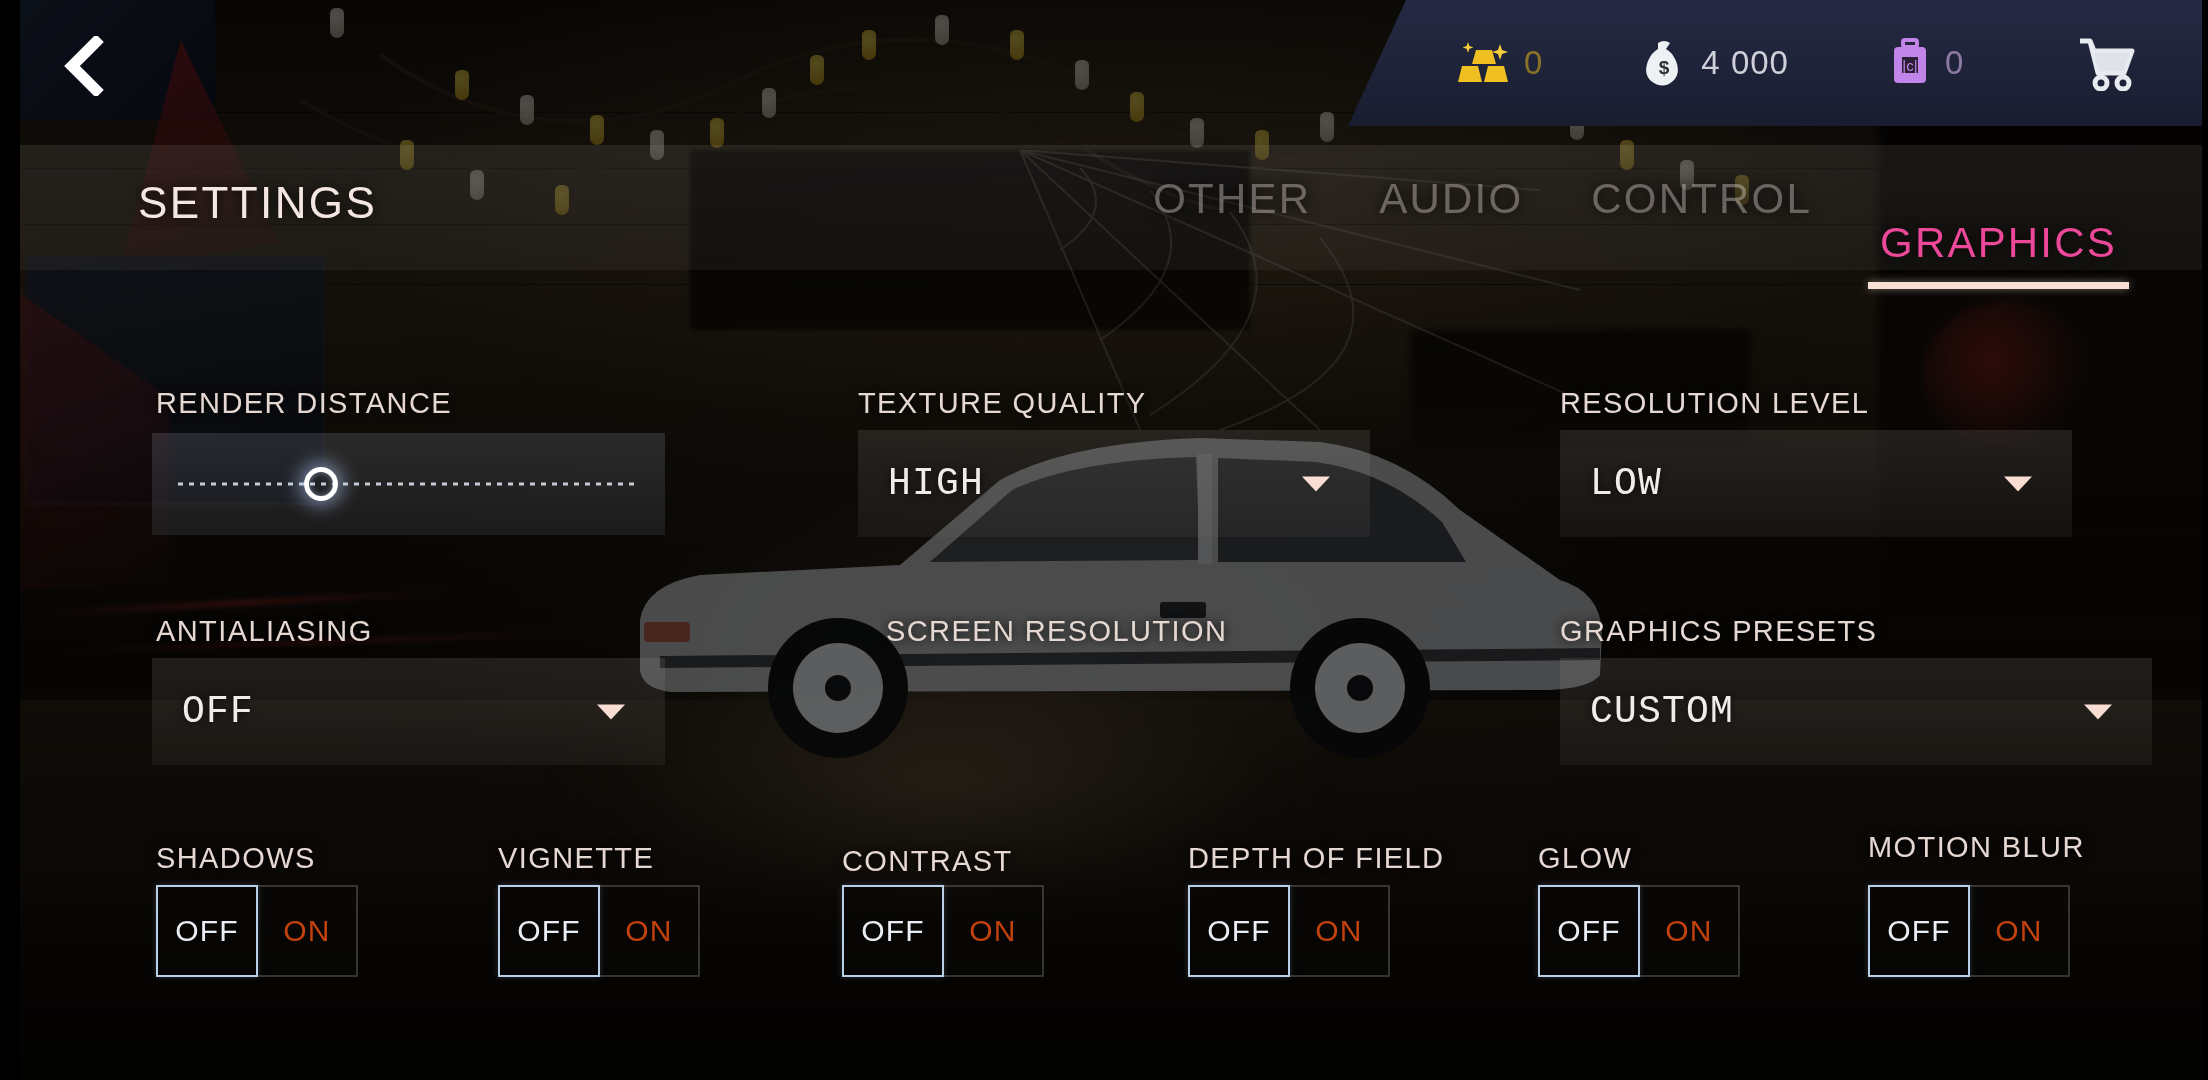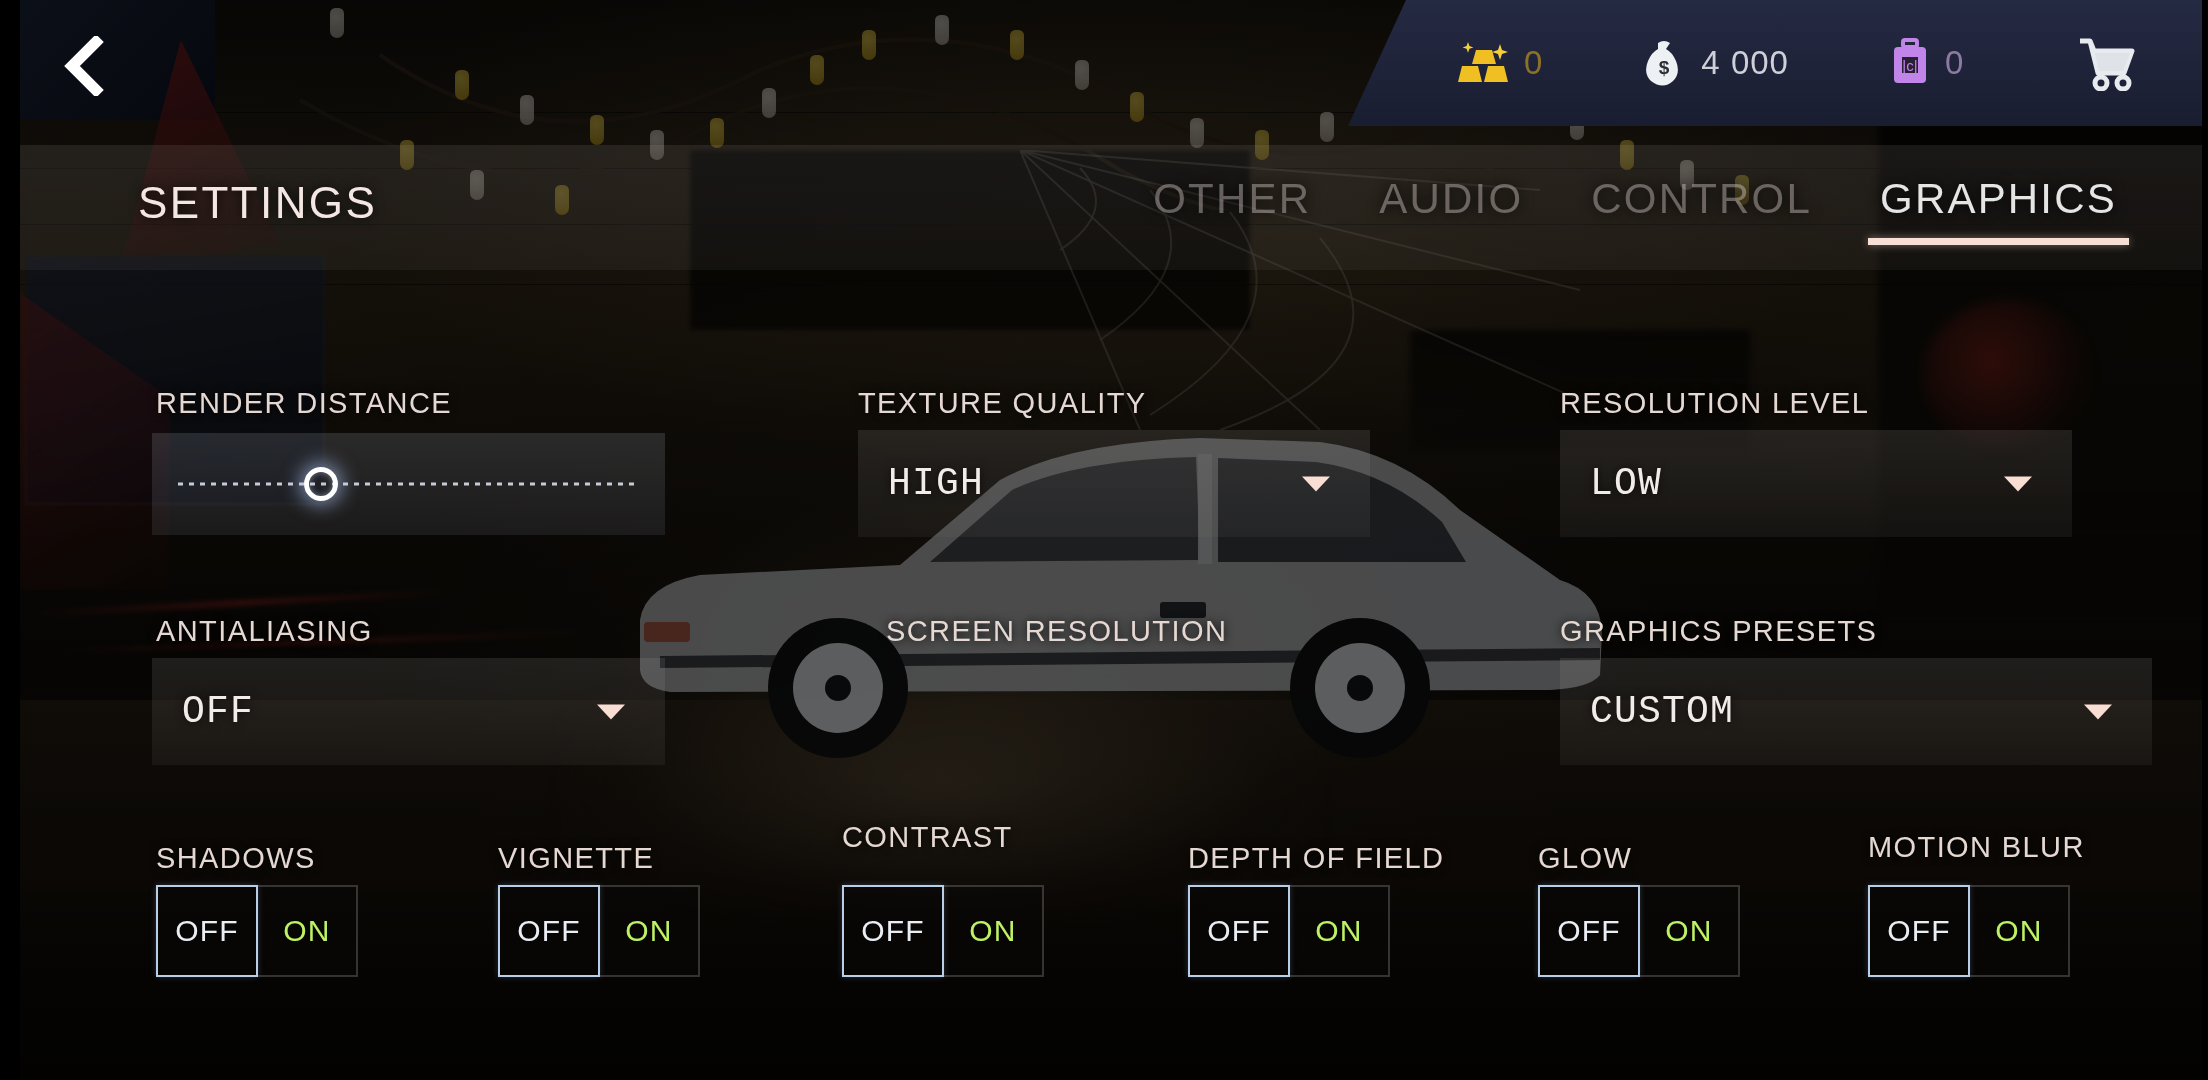--- a/index.html
+++ b/index.html
@@ -183,21 +183,21 @@
     display:flex; align-items:flex-start; gap:68px;
   }
   .tab {
     position:relative;
     font-size:42px; letter-spacing:2.2px;
     color:rgba(228,216,212,0.40);
     text-shadow:0 0 14px rgba(0,0,0,0.9);
     padding-bottom:40px;
     cursor:pointer;
   }
-  .tab.active { color:#e5e5e5; }
+  .tab.active { color:#ec4899;margin-top:44px; }
   .tab.active::after {
     content:""; position:absolute;
     left:-12px; right:-12px; bottom:18px; height:7px;
     background:#f7dfd6;
     box-shadow:0 0 8px rgba(247,223,214,0.45);
   }
 
   
   #content { position:absolute; left:0; right:0; top:330px; bottom:0; }
 
@@ -256,21 +256,21 @@
 
   
   .toggle {
     position:absolute;
     display:flex;
   }
   .toggle-opt {
     width:102px; height:92px;
     display:flex; align-items:center; justify-content:center;
     font-size:30px; letter-spacing:1.2px;
-    color:#bef264;
+    color:#c2410c;
     border:2px solid rgba(190,186,182,0.26);
     background:rgba(10,9,8,0.34);
     cursor:pointer;
   }
   .toggle-opt + .toggle-opt { margin-left:-2px; }
   .toggle-opt.selected {
     border-color:#b9cfe8;
     color:#e9eef5;
     box-shadow:0 0 6px rgba(150,185,225,0.25);
     z-index:2;
@@ -481,21 +481,21 @@
         <div class="toggle-opt selected">OFF</div>
         <div class="toggle-opt">ON</div>
       </div>
 
       <div class="label" style="left:478px; top:512px;">VIGNETTE</div>
       <div class="toggle" style="left:478px; top:555px;">
         <div class="toggle-opt selected">OFF</div>
         <div class="toggle-opt">ON</div>
       </div>
 
-      <div class="label" style="left:822px; top:491px;">CONTRAST</div>
+      <div class="label" style="left:822px; top:515px;">CONTRAST</div>
       <div class="toggle" style="left:822px; top:555px;">
         <div class="toggle-opt selected">OFF</div>
         <div class="toggle-opt">ON</div>
       </div>
 
       <div class="label" style="left:1168px; top:512px;">DEPTH OF FIELD</div>
       <div class="toggle" style="left:1168px; top:555px;">
         <div class="toggle-opt selected">OFF</div>
         <div class="toggle-opt">ON</div>
       </div>

